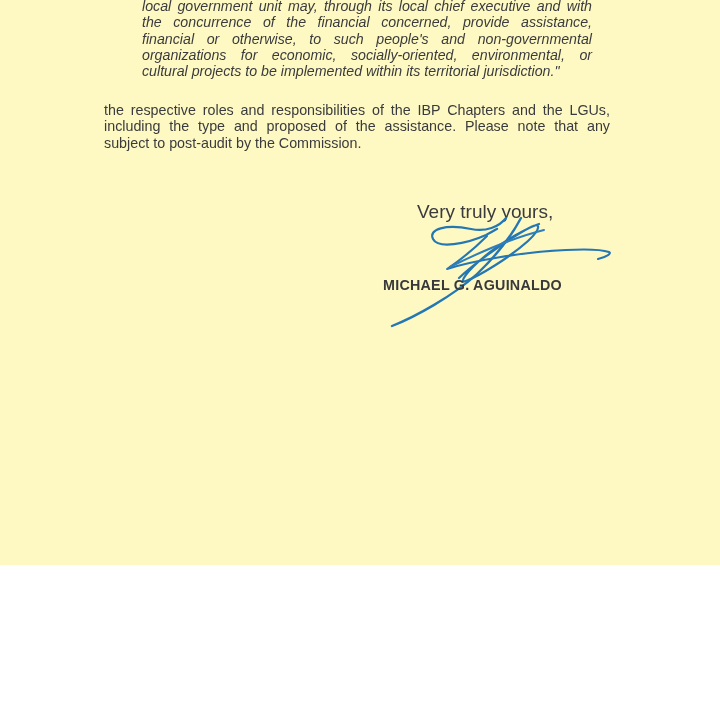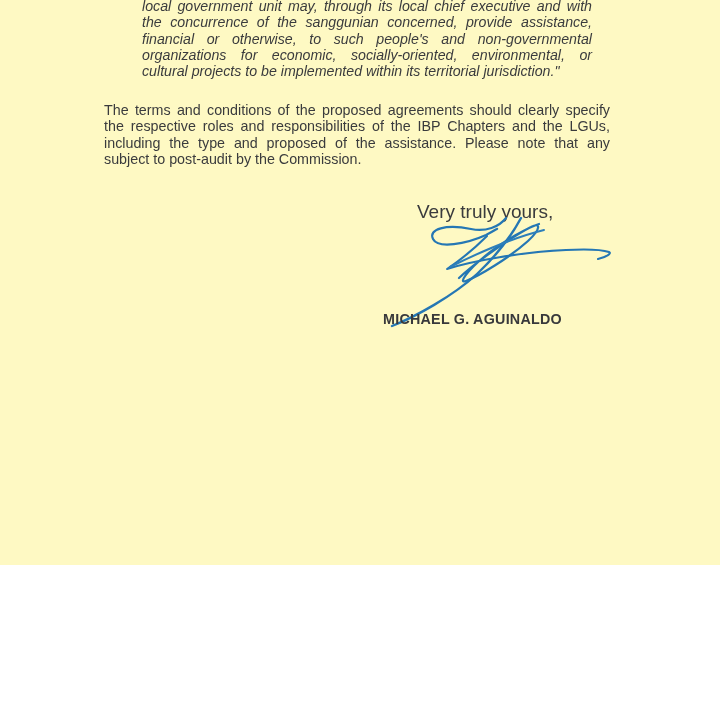--- a/index.html
+++ b/index.html
@@ -53,21 +53,20 @@
     color: #3a3b3d;
   }
   .signatory {
     position: absolute;
     left: 383px;
     top: 277px;
     font-size: 14.3px;
     font-weight: bold;
     letter-spacing: 0.25px;
     color: #38393b;
-    margin-top: 34px;
   }
   .signature-svg {
     position: absolute;
     left: 380px;
     top: 210px;
     width: 240px;
     height: 125px;
   }
   .signature-svg path {
     fill: none;
@@ -75,28 +74,27 @@
     stroke-linejoin: round;
   }
 </style>
 </head>
 <body>
 
 <div class="page">
 
   <div class="quote">
     <div class="jline">local government unit may, through its local chief executive and with</div>
-    <div class="jline">the concurrence of the sanggunian concerned, provide assistance,</div>
+    <div class="jline">the concurrence of the financial concerned, provide assistance,</div>
     <div class="jline">financial or otherwise, to such people's and non-governmental</div>
     <div class="jline">organizations for economic, socially-oriented, environmental, or</div>
     <div class="jline last">cultural projects to be implemented within its territorial jurisdiction."</div>
   </div>
 
   <div class="body-par">
-    <div class="jline">The terms and conditions of the proposed agreements should clearly specify</div>
     <div class="jline">the respective roles and responsibilities of the IBP Chapters and the LGUs,</div>
     <div class="jline">including the type and proposed of the assistance. Please note that any</div>
     <div class="jline last">subject to post-audit by the Commission.</div>
   </div>
 
   <div class="closing">Very truly yours,</div>
 
   <svg class="signature-svg" viewBox="380 210 240 125" xmlns="http://www.w3.org/2000/svg" aria-hidden="true">
 
     <path d="M 506 218 C 499 227, 486 232, 471 229 C 446 224, 428 229, 433 239 C 438 249, 466 244, 486 235 C 494 231, 498 228, 497 229" stroke="#2577b4" stroke-width="2.2"></path>

